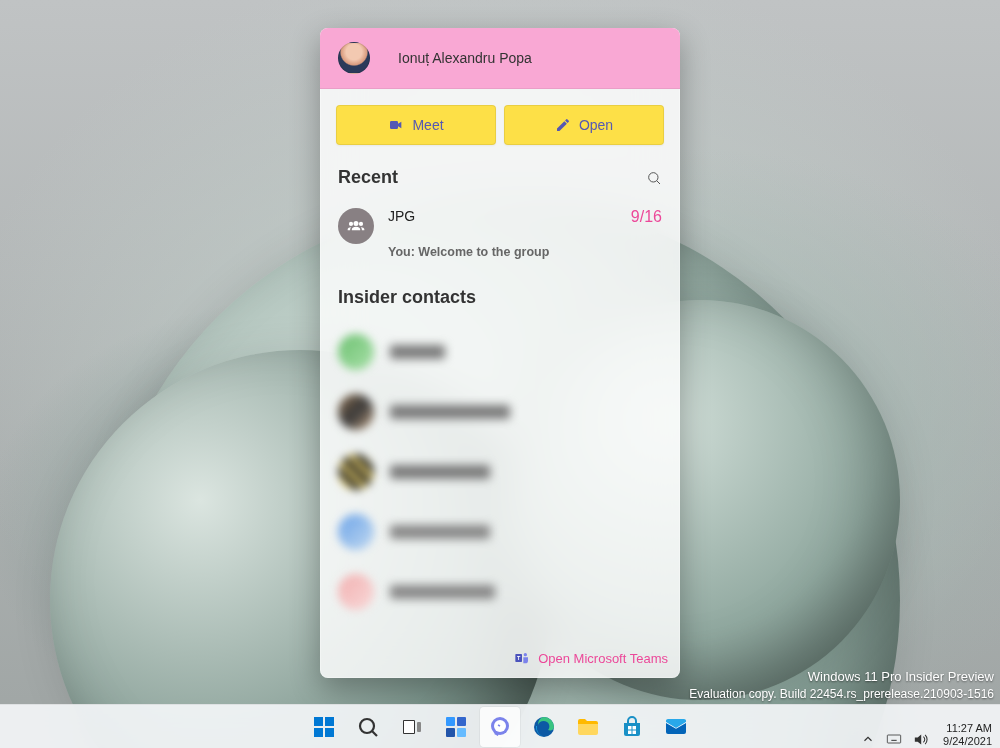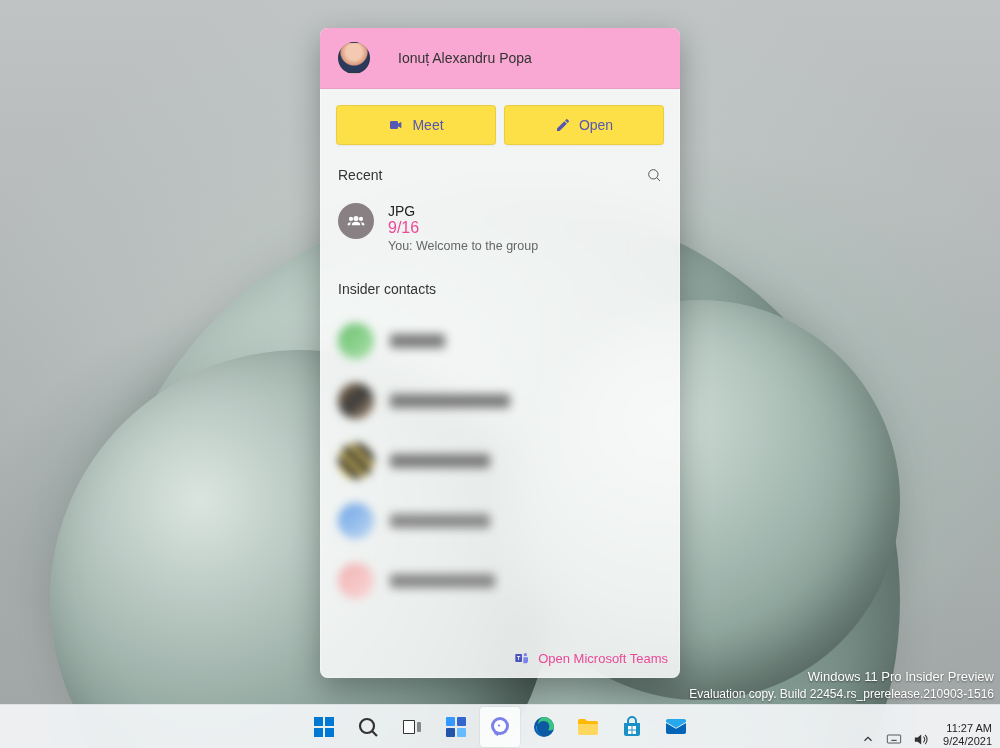--- a/index.html
+++ b/index.html
@@ -96,22 +96,22 @@
     padding: 0 18px;
   }
   .section-head {
     display: flex;
     justify-content: space-between;
     align-items: center;
     margin-bottom: 14px;
     margin-top: 6px;
   }
   .section-title {
-    font-size: 14px;
-    font-weight: 400;
+    font-size: 18px;
+    font-weight: 700;
     color: #333;
   }
   .search-icon {
     width: 16px;
     height: 16px;
     stroke: #555;
     stroke-width: 1.5;
     fill: none;
     cursor: pointer;
   }
@@ -132,27 +132,27 @@
     align-items: center;
     justify-content: center;
   }
   .recent-avatar svg { width: 20px; height: 20px; fill: #fff; }
   .recent-body { flex: 1; }
   .recent-title {
     font-size: 14px;
     color: #222;
     display: flex;
     justify-content: space-between;
-    flex-direction: column;
   }
   .recent-date { font-size: 16px; color: #ec4899; }
   .recent-sub {
     font-size: 12.5px;
     color: #666;
-    margin-top: 2px;
+    margin-top: 19px;
+    font-weight: bold;
   }
 
   .contacts {
     flex: 1;
     overflow: hidden;
   }
   .contact-item {
     display: flex;
     align-items: center;
     gap: 16px;

